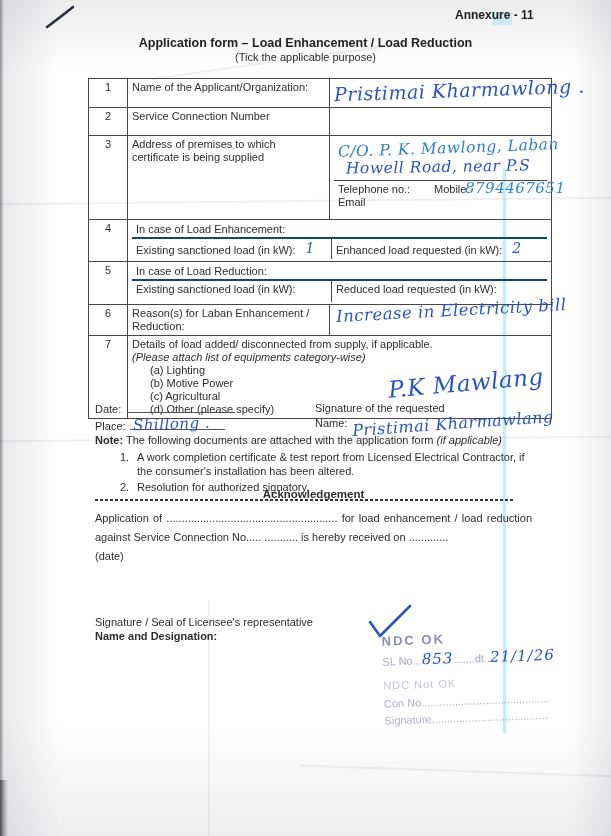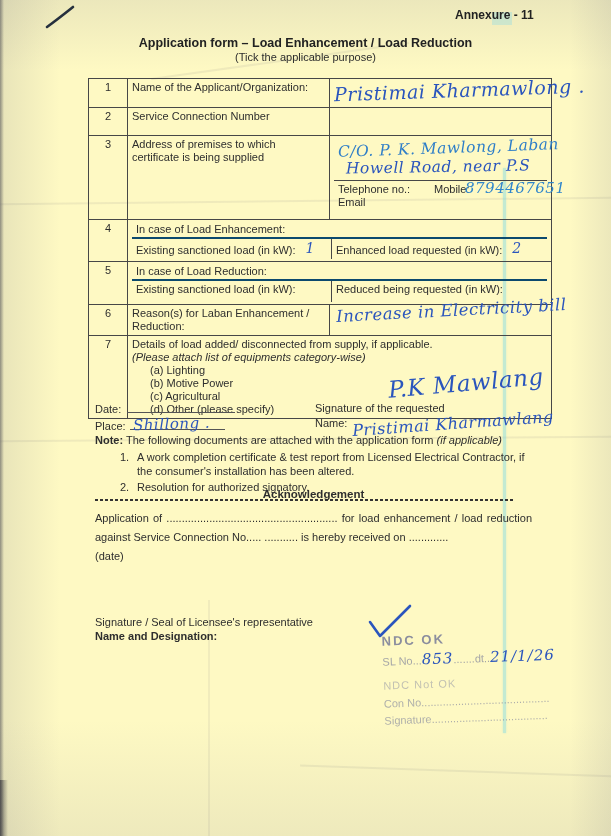--- a/index.html
+++ b/index.html
@@ -1,18 +1,18 @@
 <!DOCTYPE html>
 <html><head>
 <meta charset="utf-8">
 <style>
   html,body{margin:0;padding:0;background:#e9e8e6;}
   .paper{
     position:relative;width:611px;height:836px;margin:0 auto;overflow:hidden;
-    background:#fef9c3;
+    background:#ffffff;
     font-family:"Liberation Sans", sans-serif;
     color:#2e2e2e;
   }
   
   .shade{position:absolute;pointer-events:none;}
   .shade-top{left:0;top:0;width:611px;height:70px;background:linear-gradient(180deg,rgba(140,140,148,.16),rgba(140,140,148,0));}
   .shade-left{left:0;top:0;width:60px;height:836px;background:linear-gradient(90deg,rgba(130,130,138,.18),rgba(130,130,138,0));}
   .shade-bottom{left:0;top:720px;width:611px;height:116px;background:linear-gradient(0deg,rgba(140,140,148,.14),rgba(140,140,148,0));}
   .shade-right{left:570px;top:0;width:41px;height:836px;background:linear-gradient(270deg,rgba(140,140,148,.16),rgba(140,140,148,0));}
   .edge-left-dark{left:0;top:0;width:4px;height:836px;background:linear-gradient(90deg,rgba(70,70,78,.55),rgba(70,70,78,0));}
@@ -171,21 +171,21 @@
     </tr>
     <tr>
       <td class="num">5</td>
       <td class="nopad" colspan="2">
         <div class="subhdr">In case of Load Reduction:</div>
         <div class="subrow" style="height:21px;">
           <div class="half-l">
             <span>Existing sanctioned load (in kW):</span><span class="hw hw-inline"></span>
           </div>
           <div class="half-r">
-            <span>Reduced being requested (in kW):</span><span class="hw hw-inline"></span>
+            <span>Reduced load requested (in kW):</span><span class="hw hw-inline"></span>
           </div>
         </div>
       </td>
     </tr>
     <tr>
       <td class="num">6</td>
       <td class="lbl">Reason(s) for Laban Enhancement / Reduction:</td>
       <td class="val" style="height:24px;">
         <span class="hw hw-abs hw-reason">Increase in Electricity bill</span>
       </td>

